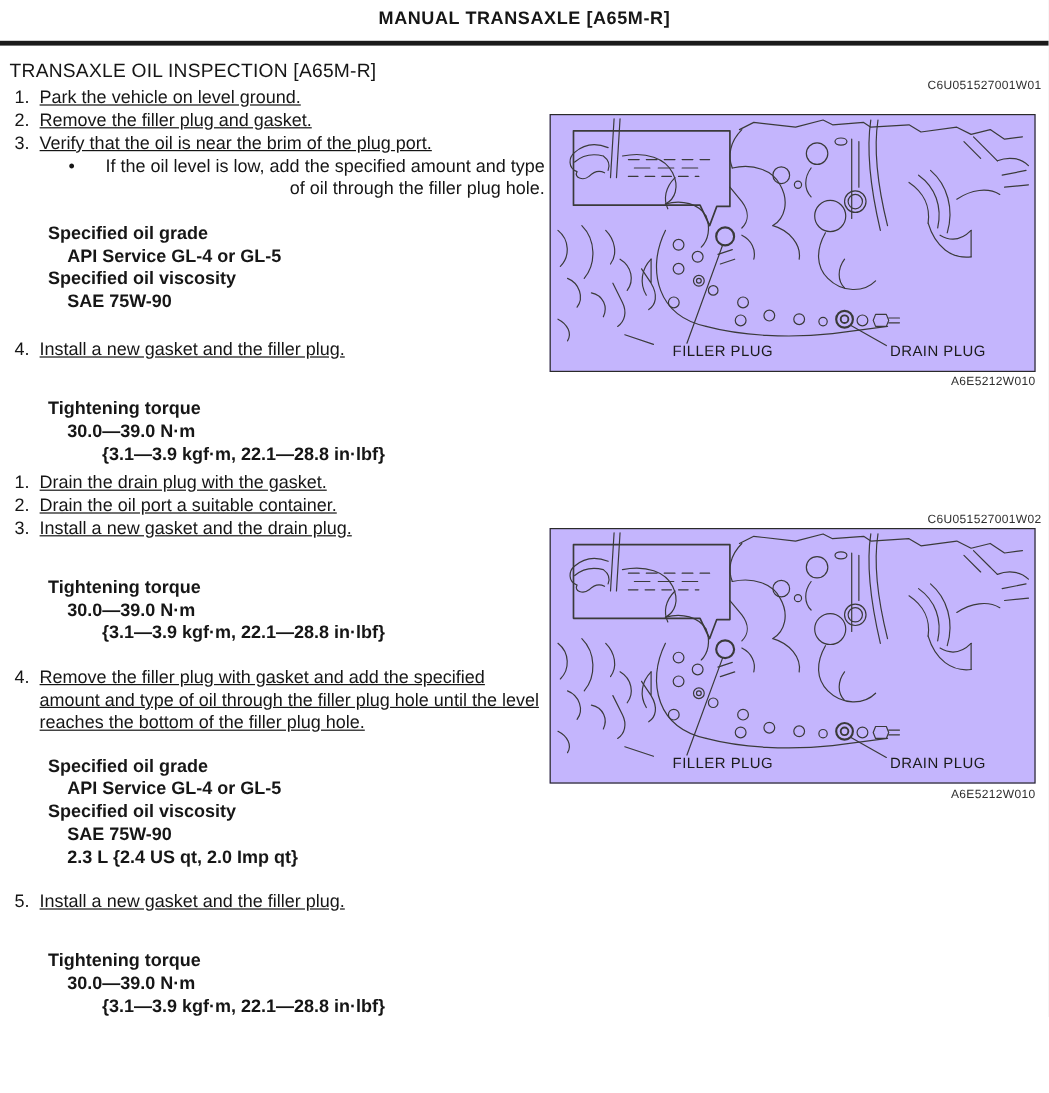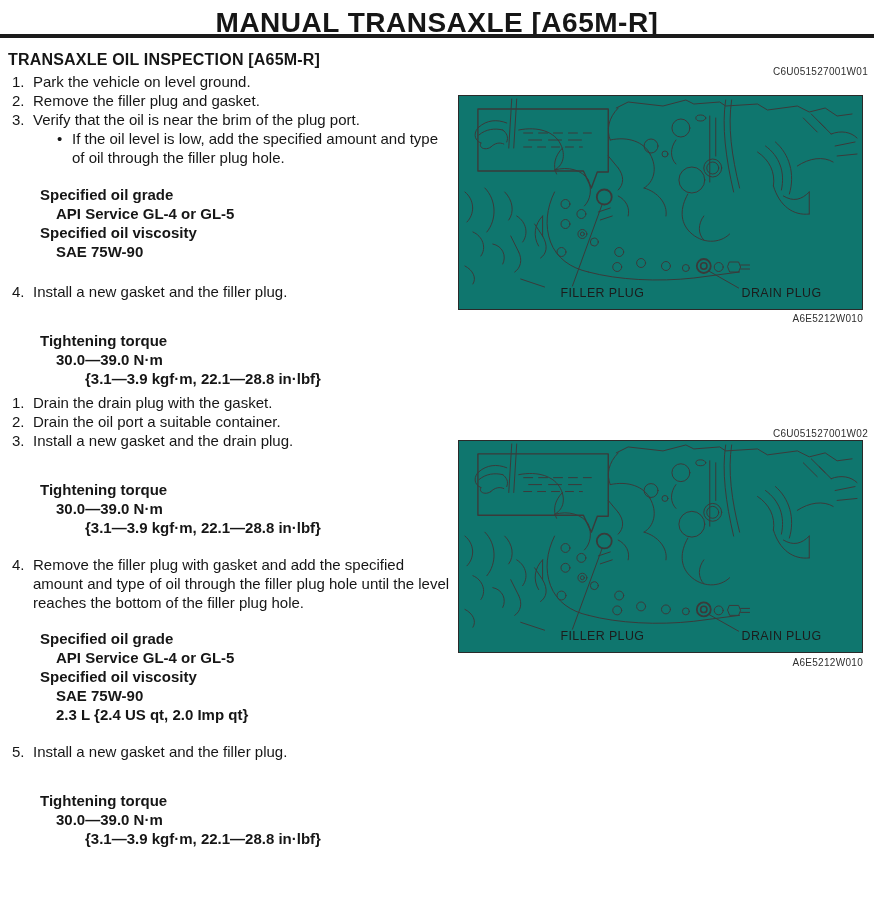--- a/index.html
+++ b/index.html
@@ -5,51 +5,51 @@
   html,body { margin:0; padding:0; background:#e8e8e8; }
   .page {
     position:relative; width:874px; height:911px; margin:0 auto;
     background:#ffffff; color:#161616;
     font-family:"Liberation Sans", sans-serif;
     overflow:hidden;
   }
   
   .doc-title {
     position:absolute; top:7px; left:0; width:100%;
-    text-align:center; font-size:28px; font-weight:bold; letter-spacing:.5px;
+    text-align:center; font-size:15px; font-weight:bold; letter-spacing:.5px;
   }
   .title-rule {
     position:absolute; top:34px; left:0; width:874px; height:4px;
     background:#1b1b1b;
   }
   
   .left-col {
     position:absolute; left:8px; top:50px; width:446px;
     font-size:15px; line-height:19px;
   }
-  h2.sec-head { margin:0; font-size:16px; font-weight:bold; letter-spacing:.2px; line-height:19px; }
+  h2.sec-head { margin:0; font-size:16px; font-weight:normal; letter-spacing:.2px; line-height:19px; }
   .step { display:flex; }
   .step-num { flex:none; width:21px; padding-left:4px; }
-  .step-text { flex:1; }
+  .step-text { flex:1;text-decoration:underline; }
   .sub-bullet { display:flex; padding-left:49px; }
   .bullet-char { flex:none; width:15px; }
-  .bullet-text { flex:1; }
+  .bullet-text { flex:1;text-align:right; }
   .spec { font-weight:bold; }
   .ind1 { padding-left:32px; }
   .ind2 { padding-left:48px; }
   .ind3 { padding-left:77px; }
   .mt3{margin-top:3px}.mt5{margin-top:5px}.mt17{margin-top:17px}
   .mt18{margin-top:18px}.mt19{margin-top:30px}.mt21{margin-top:21px}.mt36{margin-top:36px}
   
   .fig-ref, .fig-plate {
     position:absolute; font-size:10px; letter-spacing:.3px; color:#2e2e2e;
   }
   .fig-frame {
     position:absolute; left:458px; width:403px;
-    border:1px solid #2a2a2a; background:#0f766e;
+    border:1px solid #2a2a2a; background:#c4b5fd;
   }
   .fig-frame svg { display:block; width:100%; height:100%; }
   .fig-label { font-family:"Liberation Sans", sans-serif; font-size:12.5px; fill:#1c1c1c; letter-spacing:.4px; }
   #fig1-ref { top:66px; right:6px; }
   #fig1-box { top:95px; height:213px; }
   #fig1-plate { top:313px; right:11px; }
   #fig2-ref { top:428px; right:6px; }
   #fig2-box { top:440px; height:211px; }
   #fig2-plate { top:657px; right:11px; }
   .defs-holder { position:absolute; width:0; height:0; overflow:hidden; }

